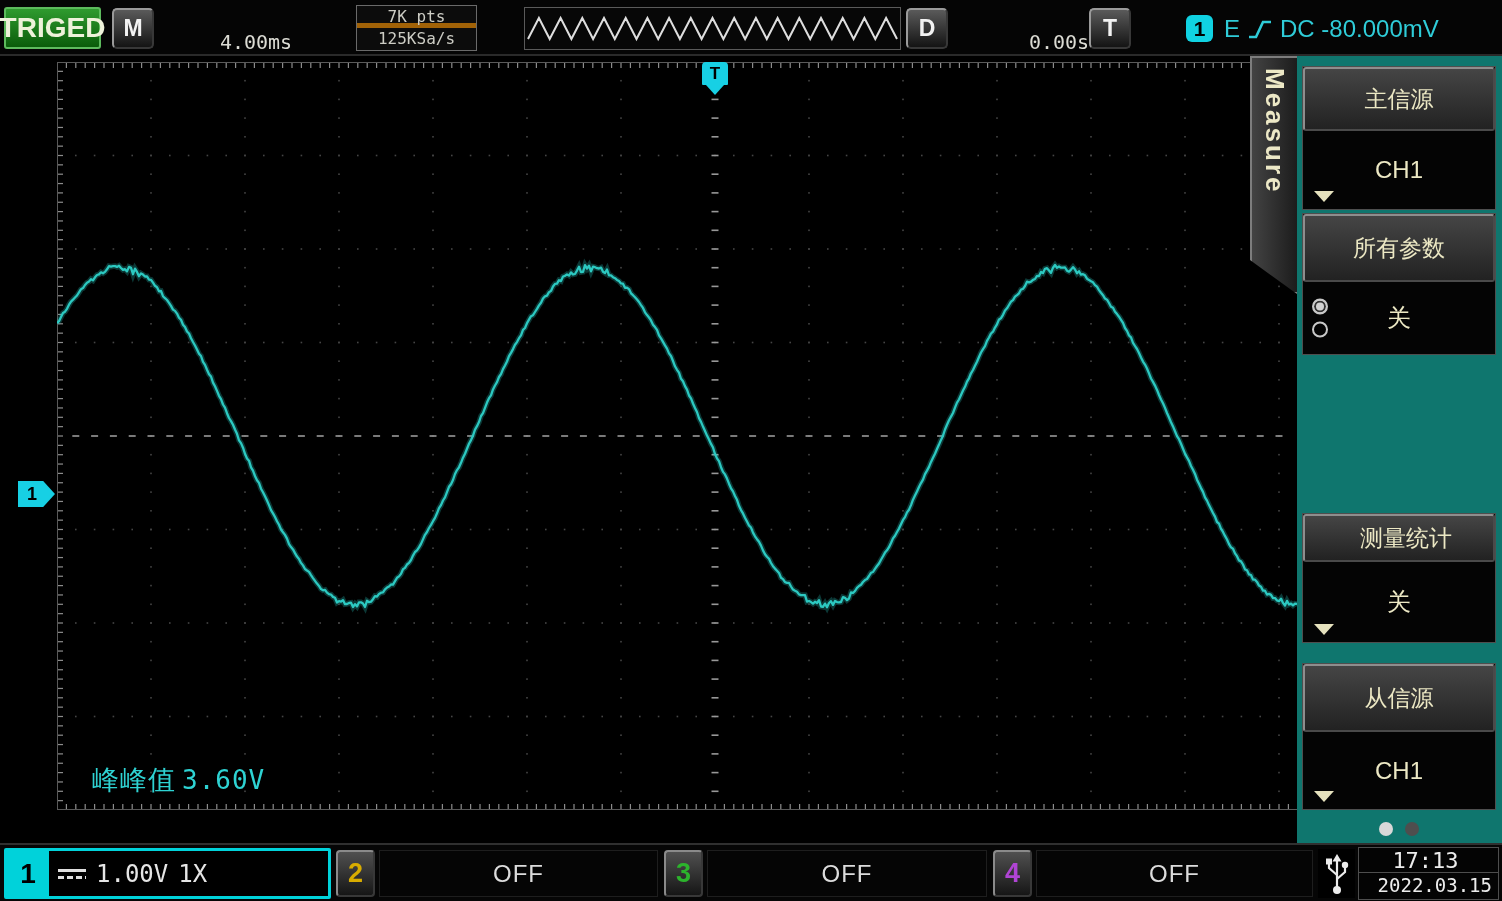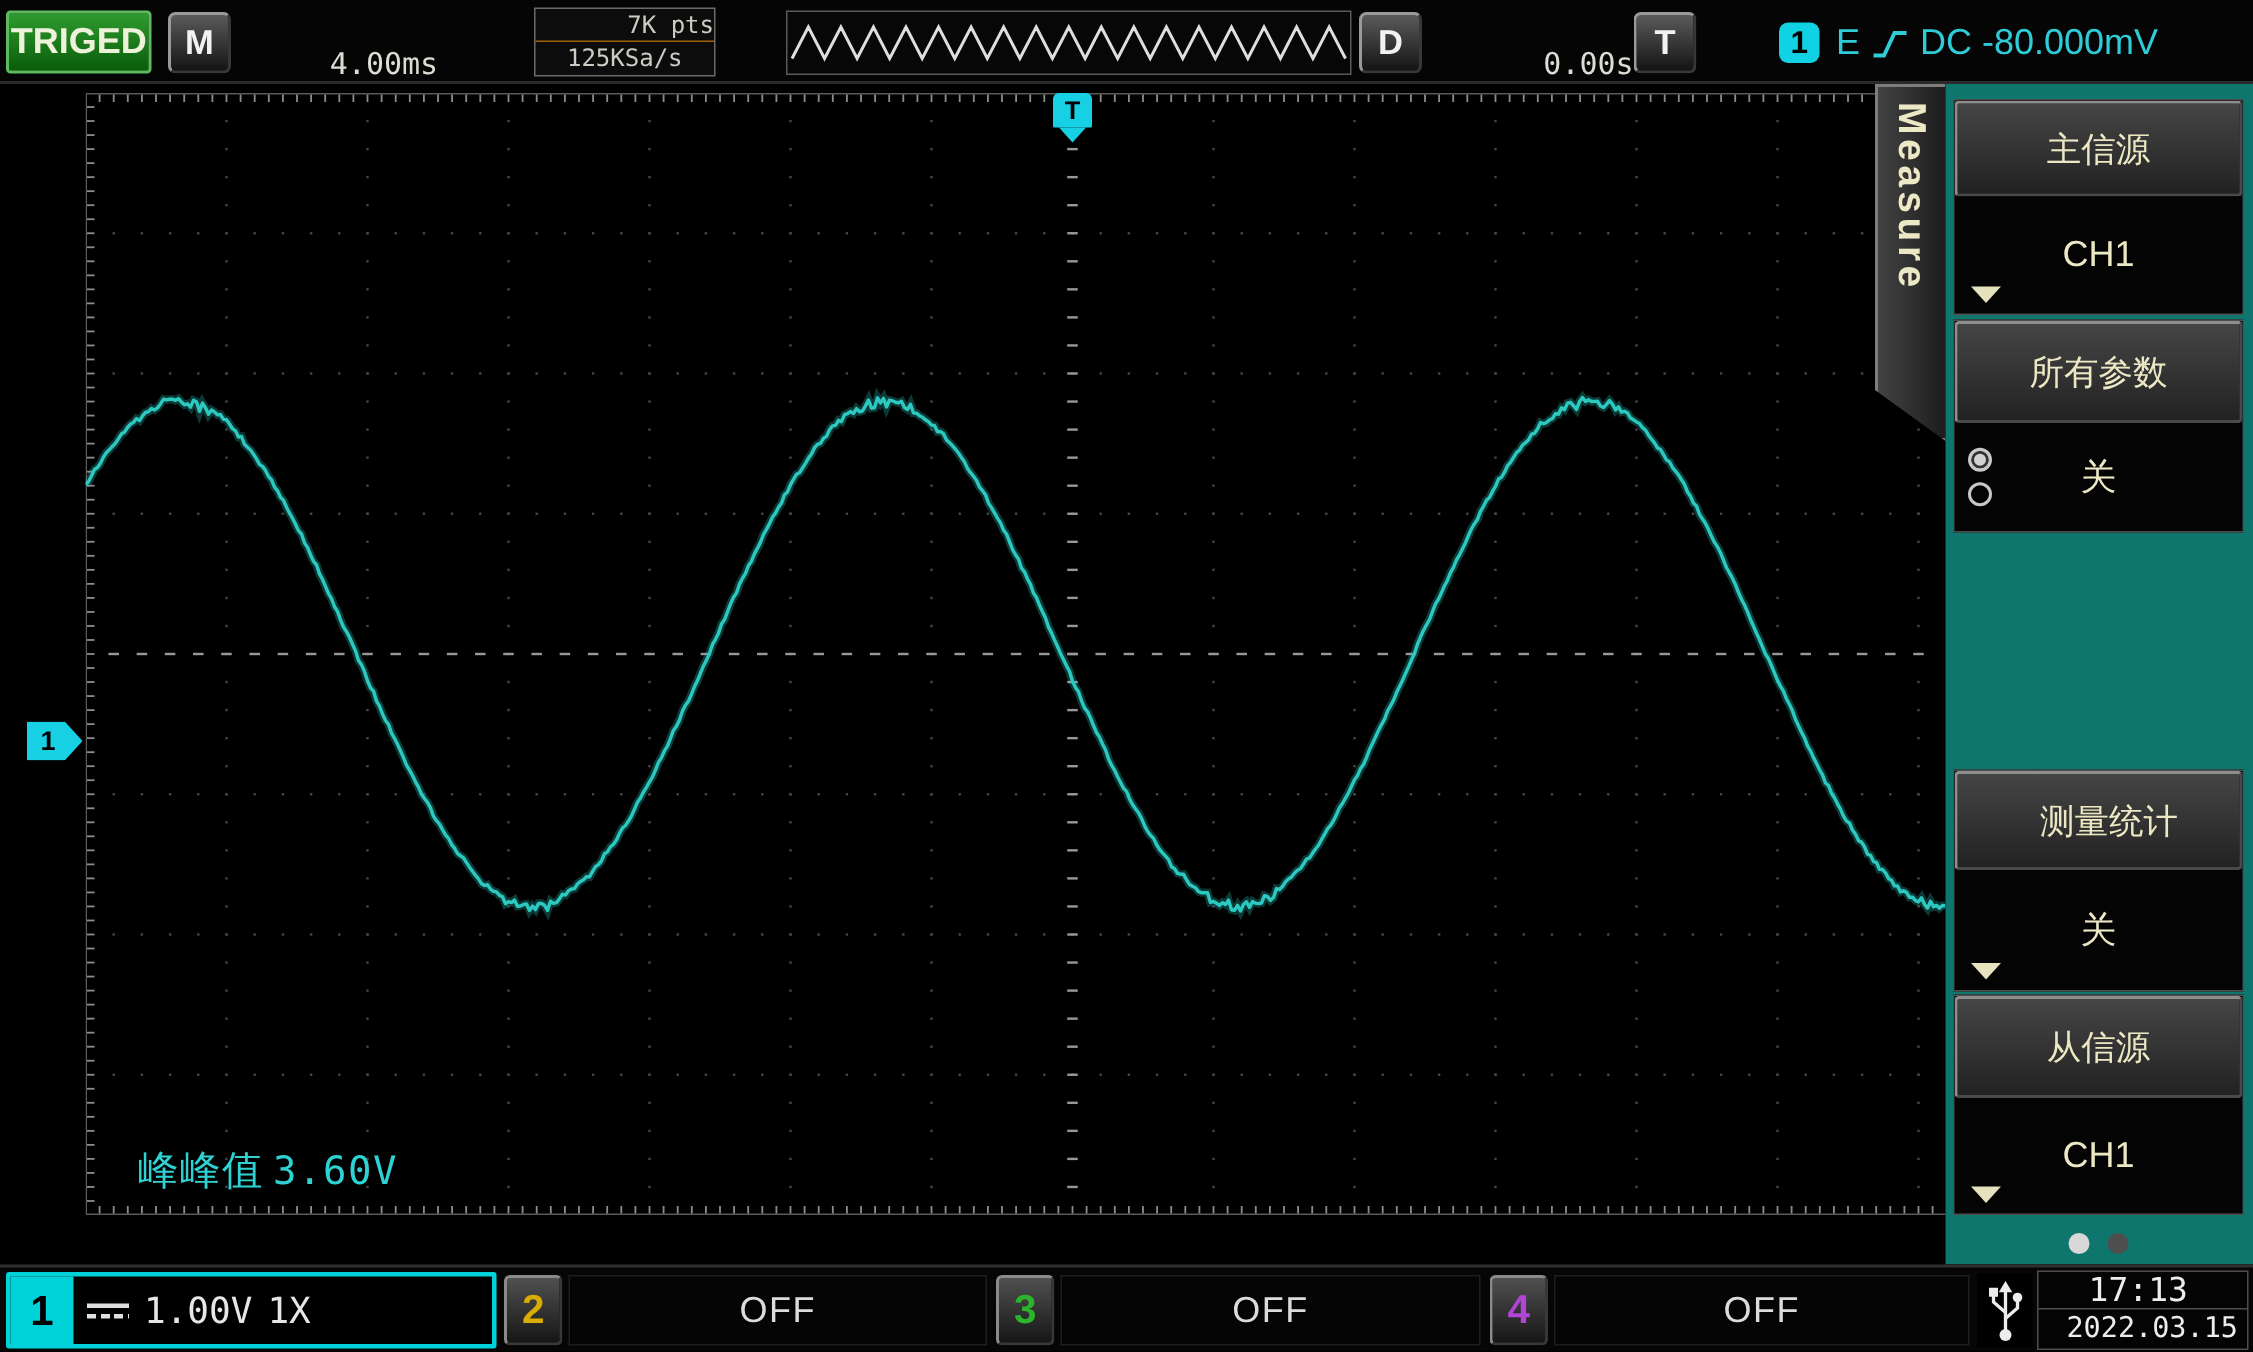--- a/index.html
+++ b/index.html
@@ -4,32 +4,32 @@
 <style>
   * { margin:0; padding:0; box-sizing:border-box; }
   html,body { background:#000; }
   body { font-family:"Liberation Sans", sans-serif; }
   #screen { position:relative; width:1502px; height:901px; background:#000; overflow:hidden; }
 
   
   #topbar { position:absolute; left:0; top:0; width:1502px; height:56px; background:#050505; border-bottom:2px solid #2a2a2a; }
   #trig-status { position:absolute; left:4px; top:7px; width:97px; height:42px;
     background:linear-gradient(#2f9b2f,#0a5c0a); border:2px solid #5dbb5d; border-radius:3px;
-    color:#eef2da; font-size:24px; font-weight:bold; display:flex; align-items:center; justify-content:center; }
+    color:#eef2da; font-size:28px; font-weight:bold; display:flex; align-items:center; justify-content:center; }
   .hwbtn { position:absolute; top:8px; width:42px; height:41px;
     background:linear-gradient(#5a5a5a,#141414); border:2px solid #9a9a9a; border-bottom-color:#383838; border-right-color:#383838;
     border-radius:5px; color:#f2f2f2; font-size:23px; font-weight:bold; display:flex; align-items:center; justify-content:center; }
   #m-btn { left:112px; } #d-btn { left:906px; } #t-btn { left:1089px; }
   .tb-val { position:absolute; top:22px; height:41px; line-height:41px; text-align:center;
     color:#dcdcd4; font-size:20px; font-family:"DejaVu Sans Mono", monospace; }
   #timebase { left:158px; width:196px; }
   #h-offset { left:948px; width:138px;margin-left:42px; }
   #acq { position:absolute; left:356px; top:5px; width:121px; height:46px; border:1px solid #6a6a6a; background:#0c0c0c; }
   #acq .row { height:22px; line-height:22px; text-align:center; color:#ccccc4; font-size:16px; font-family:"DejaVu Sans Mono", monospace; }
-  #acq .row:first-child { border-bottom:1px solid #a16207;text-align:right; }
+  #acq .row:first-child { border-bottom:5px solid #a16207; }
   #preview { position:absolute; left:524px; top:7px; width:377px; height:43px; border:1px solid #5a5a5a; background:#070707; }
   #trig-badge { position:absolute; left:1186px; top:15px; width:27px; height:27px; background:#10d2e2;
     border-radius:6px; color:#000; font-size:21px; font-weight:bold; display:flex; align-items:center; justify-content:center; }
   #trig-info { position:absolute; left:1224px; top:8px; height:41px; display:flex; align-items:center; gap:7px;
     color:#2fccd8; font-size:24px; }
 
   
   #scope { position:absolute; left:0; top:56px; width:1297px; height:787px; background:#000; }
   #grid-svg { position:absolute; left:57px; top:6px; }
   #t-marker { position:absolute; left:702px; top:6px; width:26px; height:23px; background:#17d0e4; border-radius:4px 4px 1px 1px;
@@ -54,21 +54,21 @@
     border-radius:3px; color:#ece8c4; font-size:23px; display:flex; align-items:center; justify-content:center; }
   .mval { position:relative; width:100%; display:flex; align-items:center; justify-content:center; color:#ece8c4; font-size:24px; }
   .marrow { position:absolute; left:11px; bottom:7px; width:0; height:0;
     border-left:10px solid transparent; border-right:10px solid transparent; border-top:11px solid #e6e2be; }
   .radios { position:absolute; left:9px; top:50%; transform:translateY(-50%); display:flex; flex-direction:column; gap:7px; }
   .rdot { width:16px; height:16px; border-radius:50%; border:2px solid #c8c8c8; }
   .rdot.sel { background:#d2d2d2; box-shadow:inset 0 0 0 2px #333; }
   #g1 { top:10px; }  #g1 .mbtn { height:64px; } #g1 .mval { height:78px; }
   #g2 { top:157px; } #g2 .mbtn { height:68px; } #g2 .mval { height:72px; }
   #g3 { top:314px; } #g3 .mbtn { height:136px; }
-  #g4 { top:457px; } #g4 .mbtn { height:66px;padding-left:14px; } #g4 .mval { height:80px; }
+  #g4 { top:457px; } #g4 .mbtn { height:48px;padding-left:14px; } #g4 .mval { height:80px; }
   #g5 { top:607px; } #g5 .mbtn { height:68px; } #g5 .mval { height:77px; }
   #pagedots { position:absolute; left:5px; top:766px; width:194px; display:flex; gap:12px; justify-content:center; }
   .dot { width:14px; height:14px; border-radius:50%; }
   .dot.on { background:#d8d8d8; } .dot.off { background:#4e4e4e; }
 
   
   #bottombar { position:absolute; left:0; top:843px; width:1502px; height:58px; background:#060606; border-top:2px solid #303030; }
   #ch1-block { position:absolute; left:4px; top:3px; width:327px; height:51px; border:3px solid #00d2da; background:#000;
     display:flex; align-items:stretch; border-radius:2px; }
   #ch1-block .badge { width:42px; background:#00d2da; color:#000; font-size:28px; font-weight:bold;

